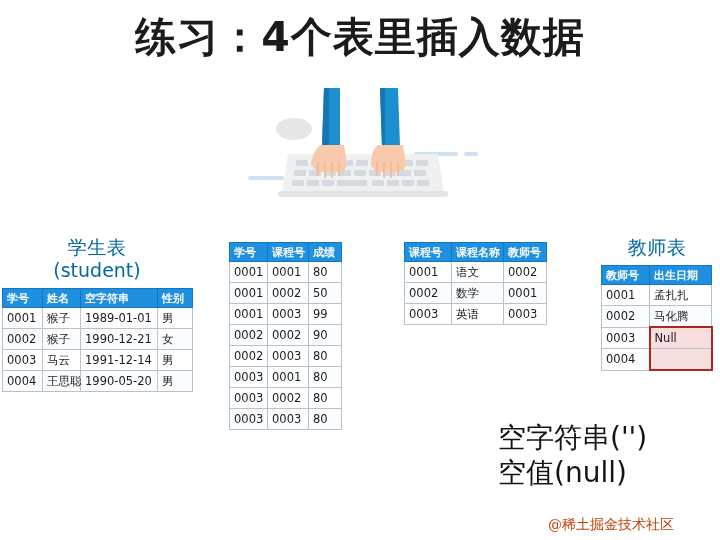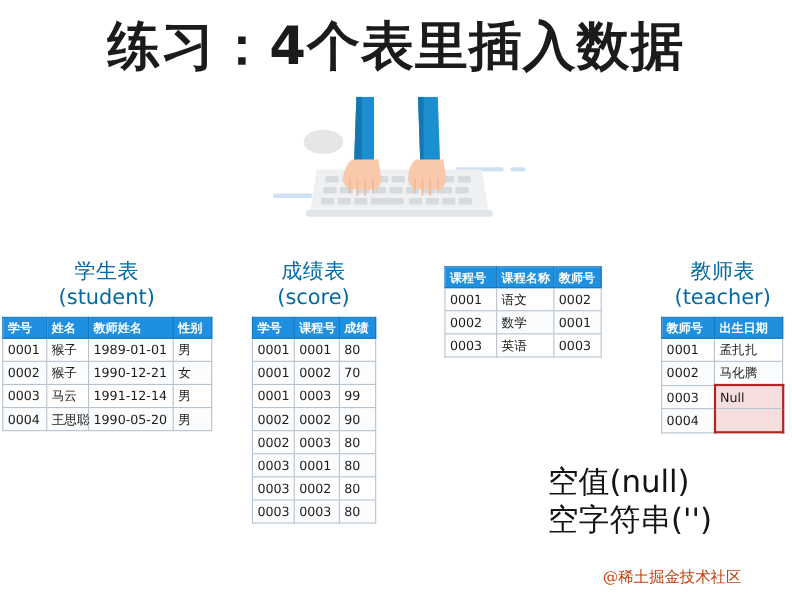--- a/index.html
+++ b/index.html
@@ -21,21 +21,21 @@
     height: 540px;
   }
 
   
   .title {
     position: absolute;
     top: 10px;
     left: 0;
     width: 720px;
     text-align: center;
-    font-size: 48px;
+    font-size: 41px;
     font-weight: bold;
     letter-spacing: 1px;
     color: #1b1b1b;
     font-family: "DejaVu Sans", "Liberation Sans", sans-serif;
   }
 
   
   .illus {
     position: absolute;
     left: 248px;
@@ -226,21 +226,21 @@
       <colgroup>
           <col class="c0">
           <col class="c1">
           <col class="c2">
           <col class="c3">
         </colgroup>
       <thead>
         <tr>
           <th>学号</th>
           <th>姓名</th>
-          <th>教师姓名</th>
+          <th>空字符串</th>
           <th>性别</th>
         </tr>
       </thead>
       <tbody>
         <tr>
           <td>0001</td>
           <td>猴子</td>
           <td>1989-01-01</td>
           <td>男</td>
         </tr>
@@ -260,24 +260,20 @@
           <td>0004</td>
           <td>王思聪</td>
           <td>1990-05-20</td>
           <td>男</td>
         </tr>
       </tbody>
     </table>
   </div>
 
   <div class="tblock" id="block-score">
-    <div class="tcap">
-      <div class="cn">成绩表</div>
-      <div>(score)</div>
-    </div>
     <table class="db" id="tbl-score">
       <colgroup>
           <col class="c0">
           <col class="c1">
           <col class="c2">
         </colgroup>
       <thead>
         <tr>
           <th>学号</th>
           <th>课程号</th>
@@ -286,21 +282,21 @@
       </thead>
       <tbody>
         <tr>
           <td>0001</td>
           <td>0001</td>
           <td>80</td>
         </tr>
         <tr>
           <td>0001</td>
           <td>0002</td>
-          <td>70</td>
+          <td>50</td>
         </tr>
         <tr>
           <td>0001</td>
           <td>0003</td>
           <td>99</td>
         </tr>
         <tr>
           <td>0002</td>
           <td>0002</td>
           <td>90</td>
@@ -359,21 +355,20 @@
           <td>英语</td>
           <td>0003</td>
         </tr>
       </tbody>
     </table>
   </div>
 
   <div class="tblock" id="block-teacher">
     <div class="tcap">
       <div class="cn">教师表</div>
-      <div>(teacher)</div>
     </div>
     <table class="db" id="tbl-teacher">
       <colgroup>
           <col class="c0">
           <col class="c1">
         </colgroup>
       <thead>
         <tr>
           <th>教师号</th>
           <th>出生日期</th>
@@ -394,19 +389,19 @@
         </tr>
         <tr>
           <td>0004</td>
           <td class="hl hl-bot"></td>
         </tr>
       </tbody>
     </table>
   </div>
 
   <div class="notes">
+    <div>空字符串('')</div>
     <div>空值(null)</div>
-    <div>空字符串('')</div>
   </div>
 
   <div class="watermark">@稀土掘金技术社区</div>
 
 </div>
 
 </body></html>

